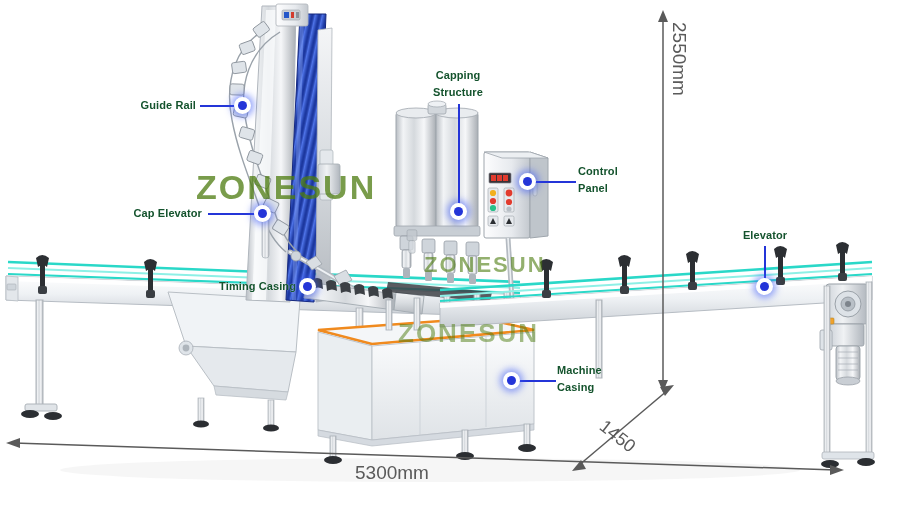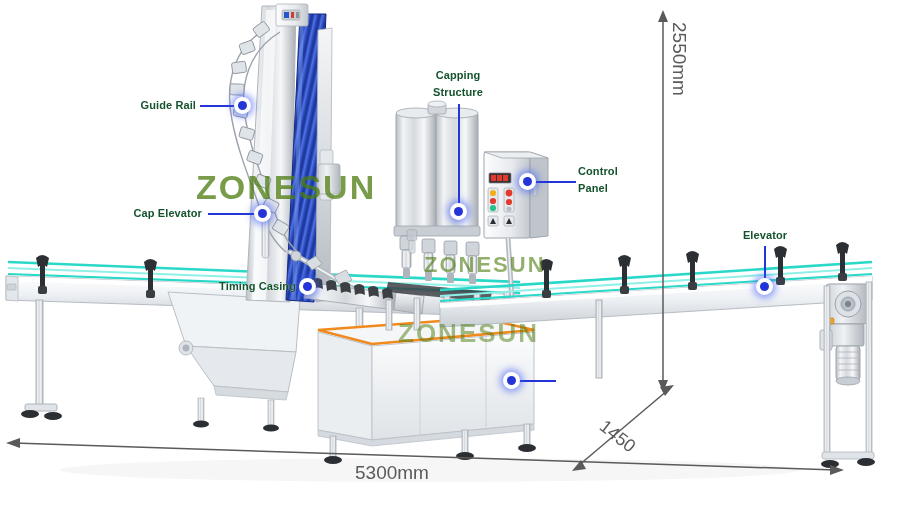--- a/index.html
+++ b/index.html
@@ -454,20 +454,22 @@
   <div class="lead h" style="left:534px; top:181px; width:42px;"></div>
   <div class="dot" style="left:519px; top:173px;"></div>
 
   <div class="callout c" style="left:710px; top:227px; width:110px;">Elevator</div>
   <div class="lead v" style="left:764px; top:246px; height:36px;"></div>
   <div class="dot" style="left:756px; top:278px;"></div>
 
   <div class="callout r" style="left:168px; top:278px; width:128px;">Timing Casing</div>
   <div class="dot" style="left:299px; top:278px;"></div>
 
+  <div class="callout l" style="left:557px; top:362px; width:108px;">Machine
+Casing</div>
   <div class="lead h" style="left:518px; top:380px; width:38px;"></div>
   <div class="dot" style="left:503px; top:372px;"></div>
 
   <div class="dimtext rot90" style="left:690px; top:22px;">2550mm</div>
 
   <div class="dimtext" style="left:355px; top:462px;text-align:center;">5300mm</div>
 
   <div class="dimtext rot_diag" style="left:608px; top:416px; font-size:18px;">1450</div>
 
 </div>

